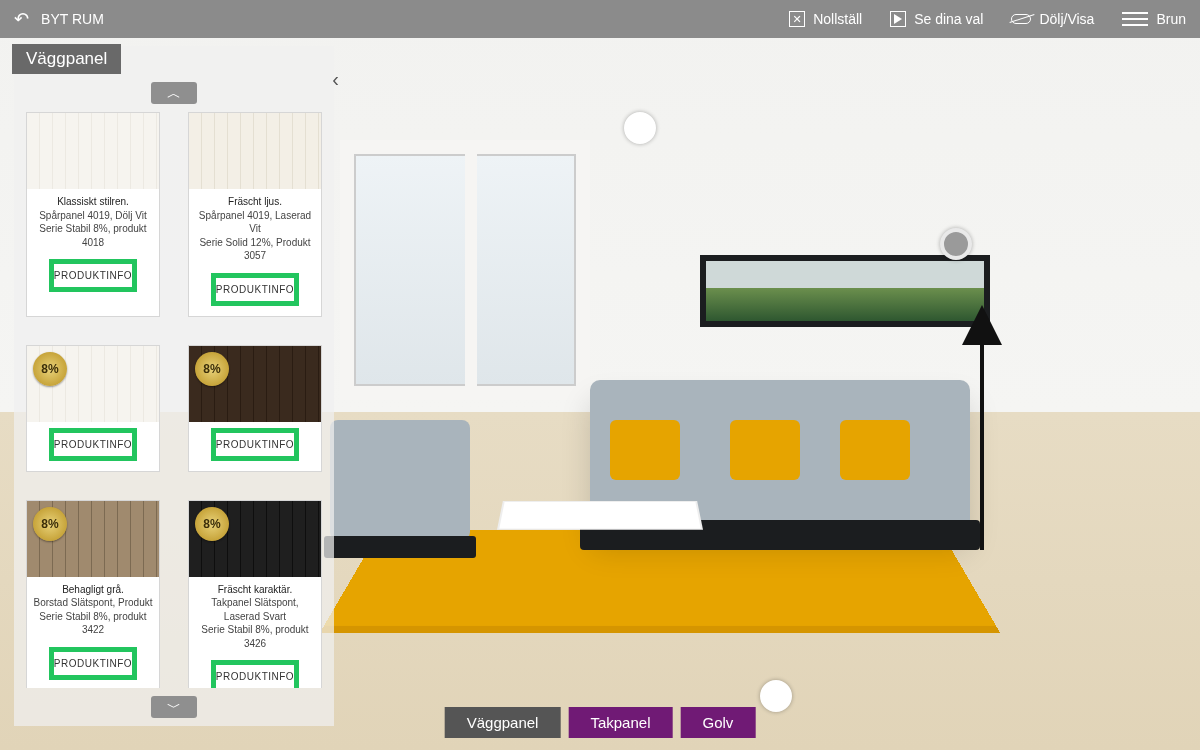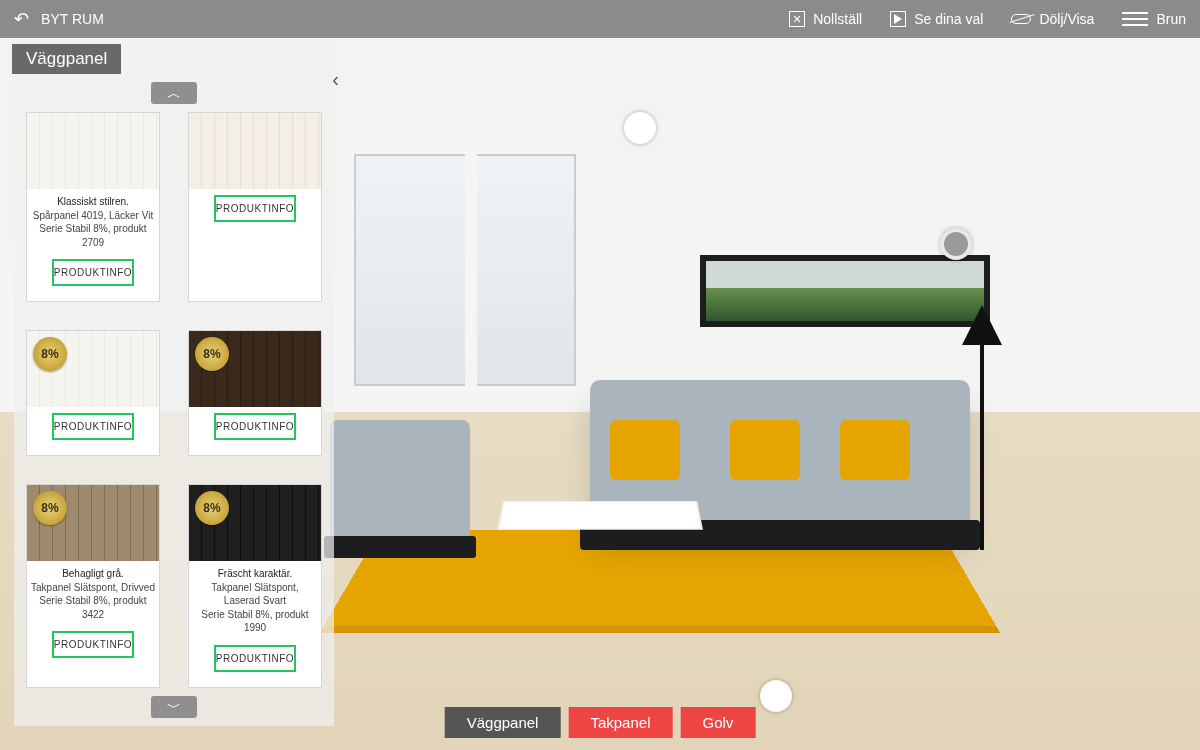--- a/index.html
+++ b/index.html
@@ -144,32 +144,32 @@
     width:34px;height:34px;border-radius:50%;
     background:radial-gradient(circle,#e8d27a 0%,#c7a43a 70%,#9b7b20 100%);
     color:#3b2e0a; font-size:12px; font-weight:bold;
     display:flex;align-items:center;justify-content:center;
     box-shadow:0 1px 2px rgba(0,0,0,.4);
   }
   .card .txt{ padding:6px 4px 4px; line-height:1.35;}
   .card .title{ color:#222; }
   .card button{
     margin:6px auto 10px; padding:6px 0;
-    background:#fff;border:2px solid #22c55e;
+    background:#fff;border:5px solid #22c55e;
     font-size:10px; letter-spacing:.5px; cursor:pointer; color:#333;
   }
 
   
   .tabs{
     position:absolute; left:50%; transform:translateX(-50%);
     bottom:12px; display:flex; gap:8px; z-index:40;
   }
   .tab{
     padding:7px 22px; font-size:15px; color:#fff;
-    background:#ef4444; cursor:pointer;
+    background:#701a75; cursor:pointer;
   }
   .tab.active{ background:#555; }
 </style>
 </head>
 <body>
 
 <div class="scene">
   <div class="window"></div>
   <div class="art"></div>
   <div class="rug"></div>
@@ -221,56 +221,61 @@
 <div class="panel">
   <div class="panel-title">Väggpanel</div>
   <div class="collapse-arrow">‹</div>
   <div class="scroll-up">︿</div>
 
   <div class="cards" id="cards">
       <div class="card">
         <div class="swatch sw-white"></div>
         <div class="txt">
           <div class="title">Klassiskt stilren.</div>
-          <div>Spårpanel 4019, Läcker Vit</div>
-          <div>Serie Stabil 8%, produkt 2709</div>
+          <div>Spårpanel 4019, Dölj Vit</div>
+          <div>Serie Stabil 8%, produkt 4018</div>
         </div>
         <button>PRODUKTINFO</button>
       </div>
       <div class="card">
         <div class="swatch sw-cream"></div>
+        <div class="txt">
+          <div class="title">Fräscht ljus.</div>
+          <div>Spårpanel 4019, Laserad Vit</div>
+          <div>Serie Solid 12%, Produkt 3057</div>
+        </div>
         <button>PRODUKTINFO</button>
       </div>
       <div class="card">
         <div class="badge">8%</div>
         <div class="swatch sw-white"></div>
         <button>PRODUKTINFO</button>
       </div>
       <div class="card">
         <div class="badge">8%</div>
         <div class="swatch sw-brown"></div>
         <button>PRODUKTINFO</button>
       </div>
       <div class="card">
         <div class="badge">8%</div>
         <div class="swatch sw-grey"></div>
         <div class="txt">
           <div class="title">Behagligt grå.</div>
-          <div>Takpanel Slätspont, Drivved</div>
+          <div>Borstad Slätspont, Produkt</div>
           <div>Serie Stabil 8%, produkt 3422</div>
         </div>
         <button>PRODUKTINFO</button>
       </div>
       <div class="card">
         <div class="badge">8%</div>
         <div class="swatch sw-black"></div>
         <div class="txt">
           <div class="title">Fräscht karaktär.</div>
           <div>Takpanel Slätspont, Laserad Svart</div>
-          <div>Serie Stabil 8%, produkt 1990</div>
+          <div>Serie Stabil 8%, produkt 3426</div>
         </div>
         <button>PRODUKTINFO</button>
       </div>
     </div>
 
   <div class="scroll-down">﹀</div>
 </div>
 
 <div class="tabs" id="tabs">
     <div class="tab active">Väggpanel</div>

